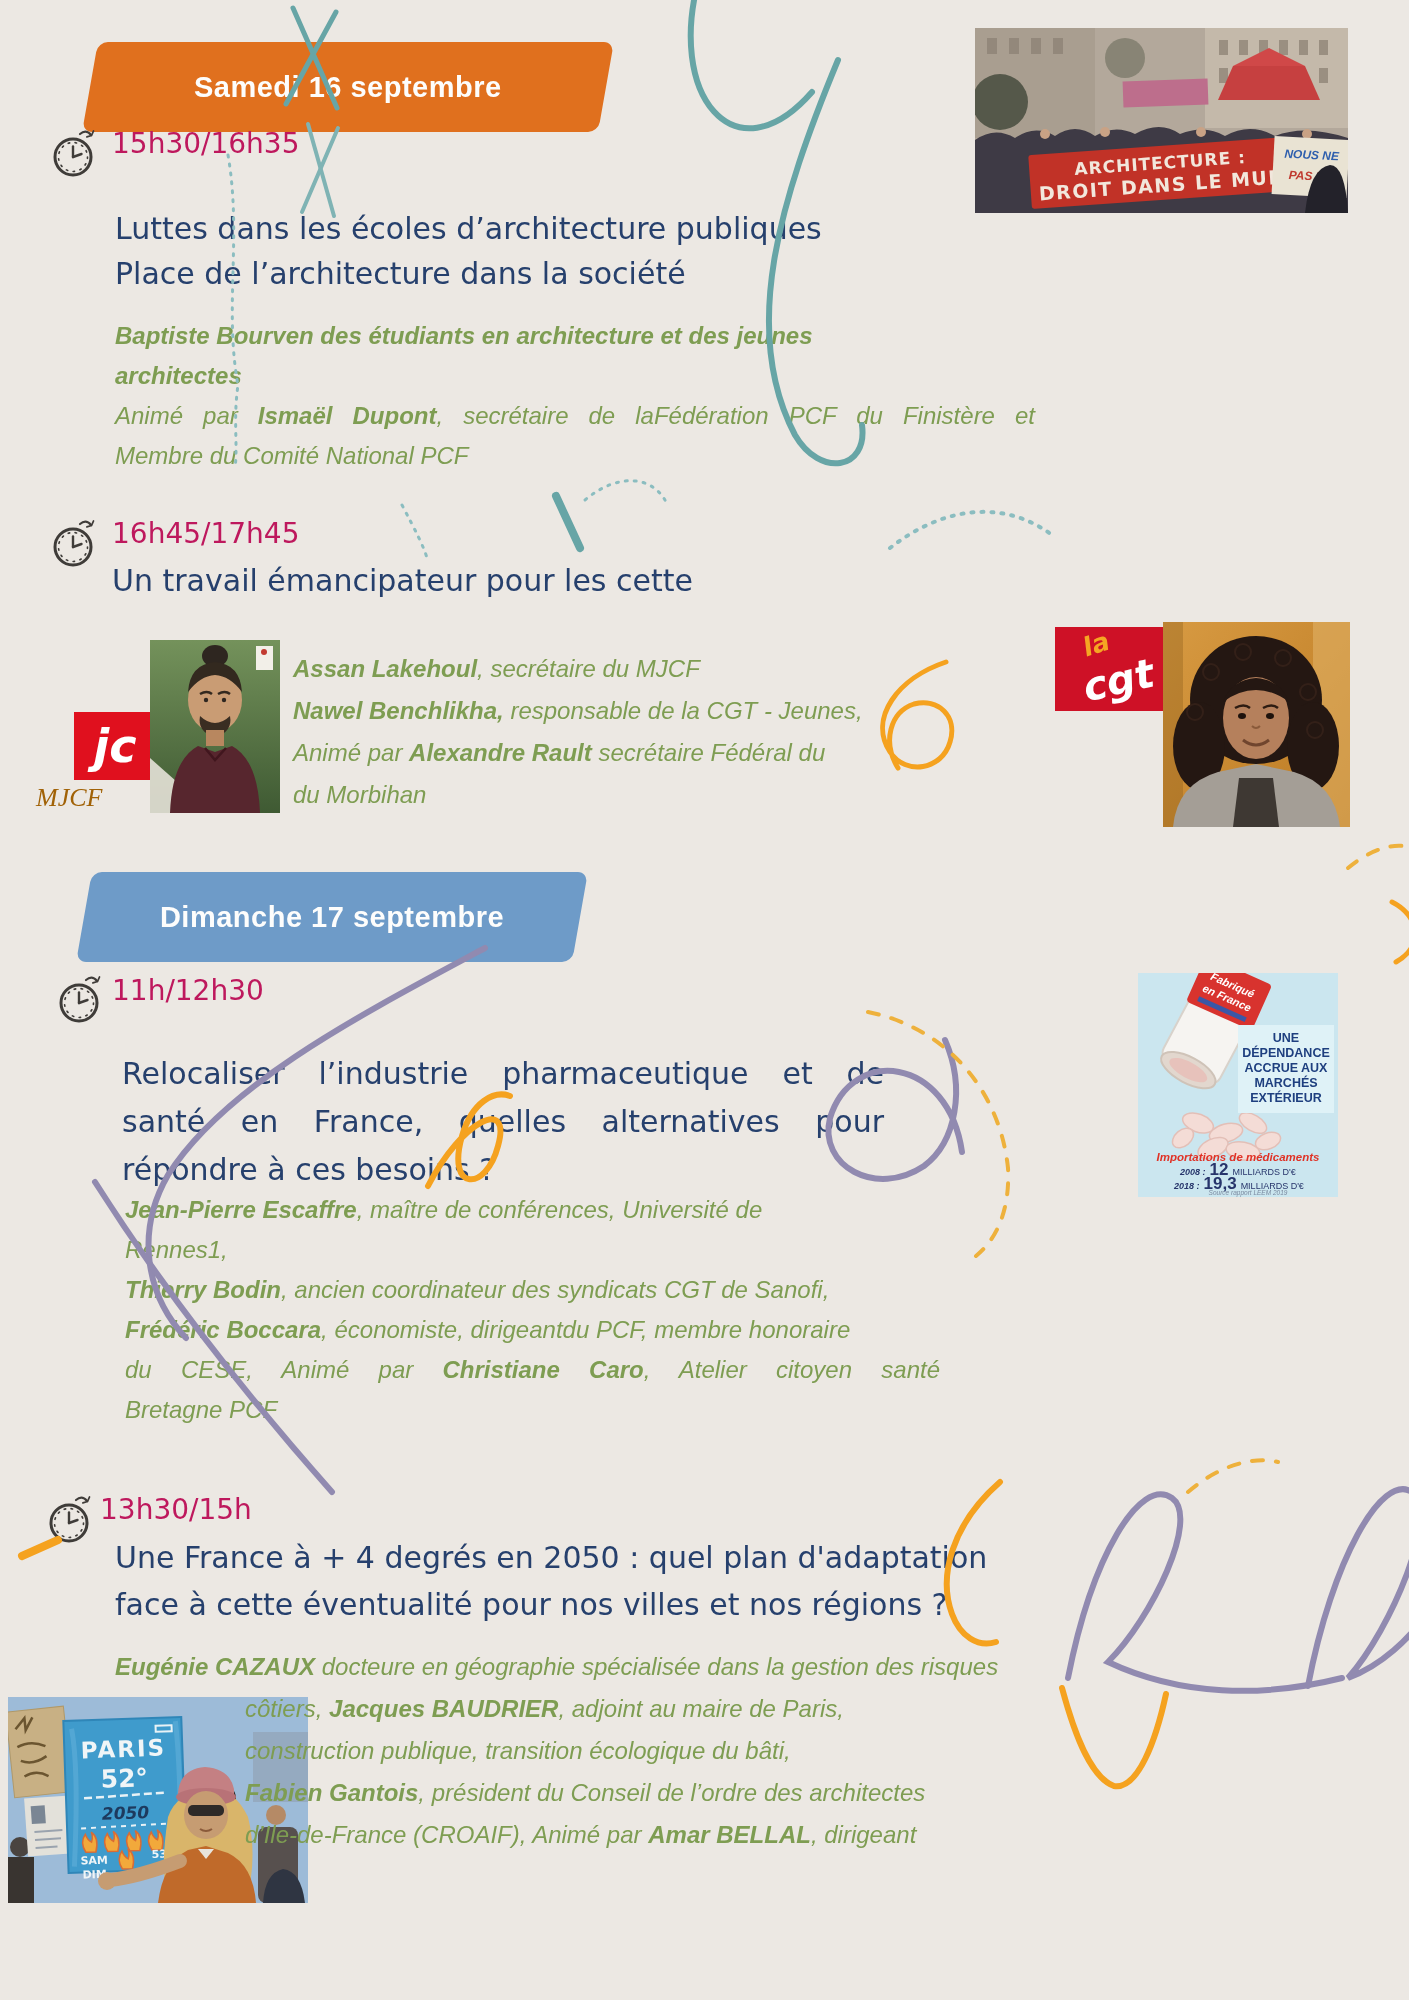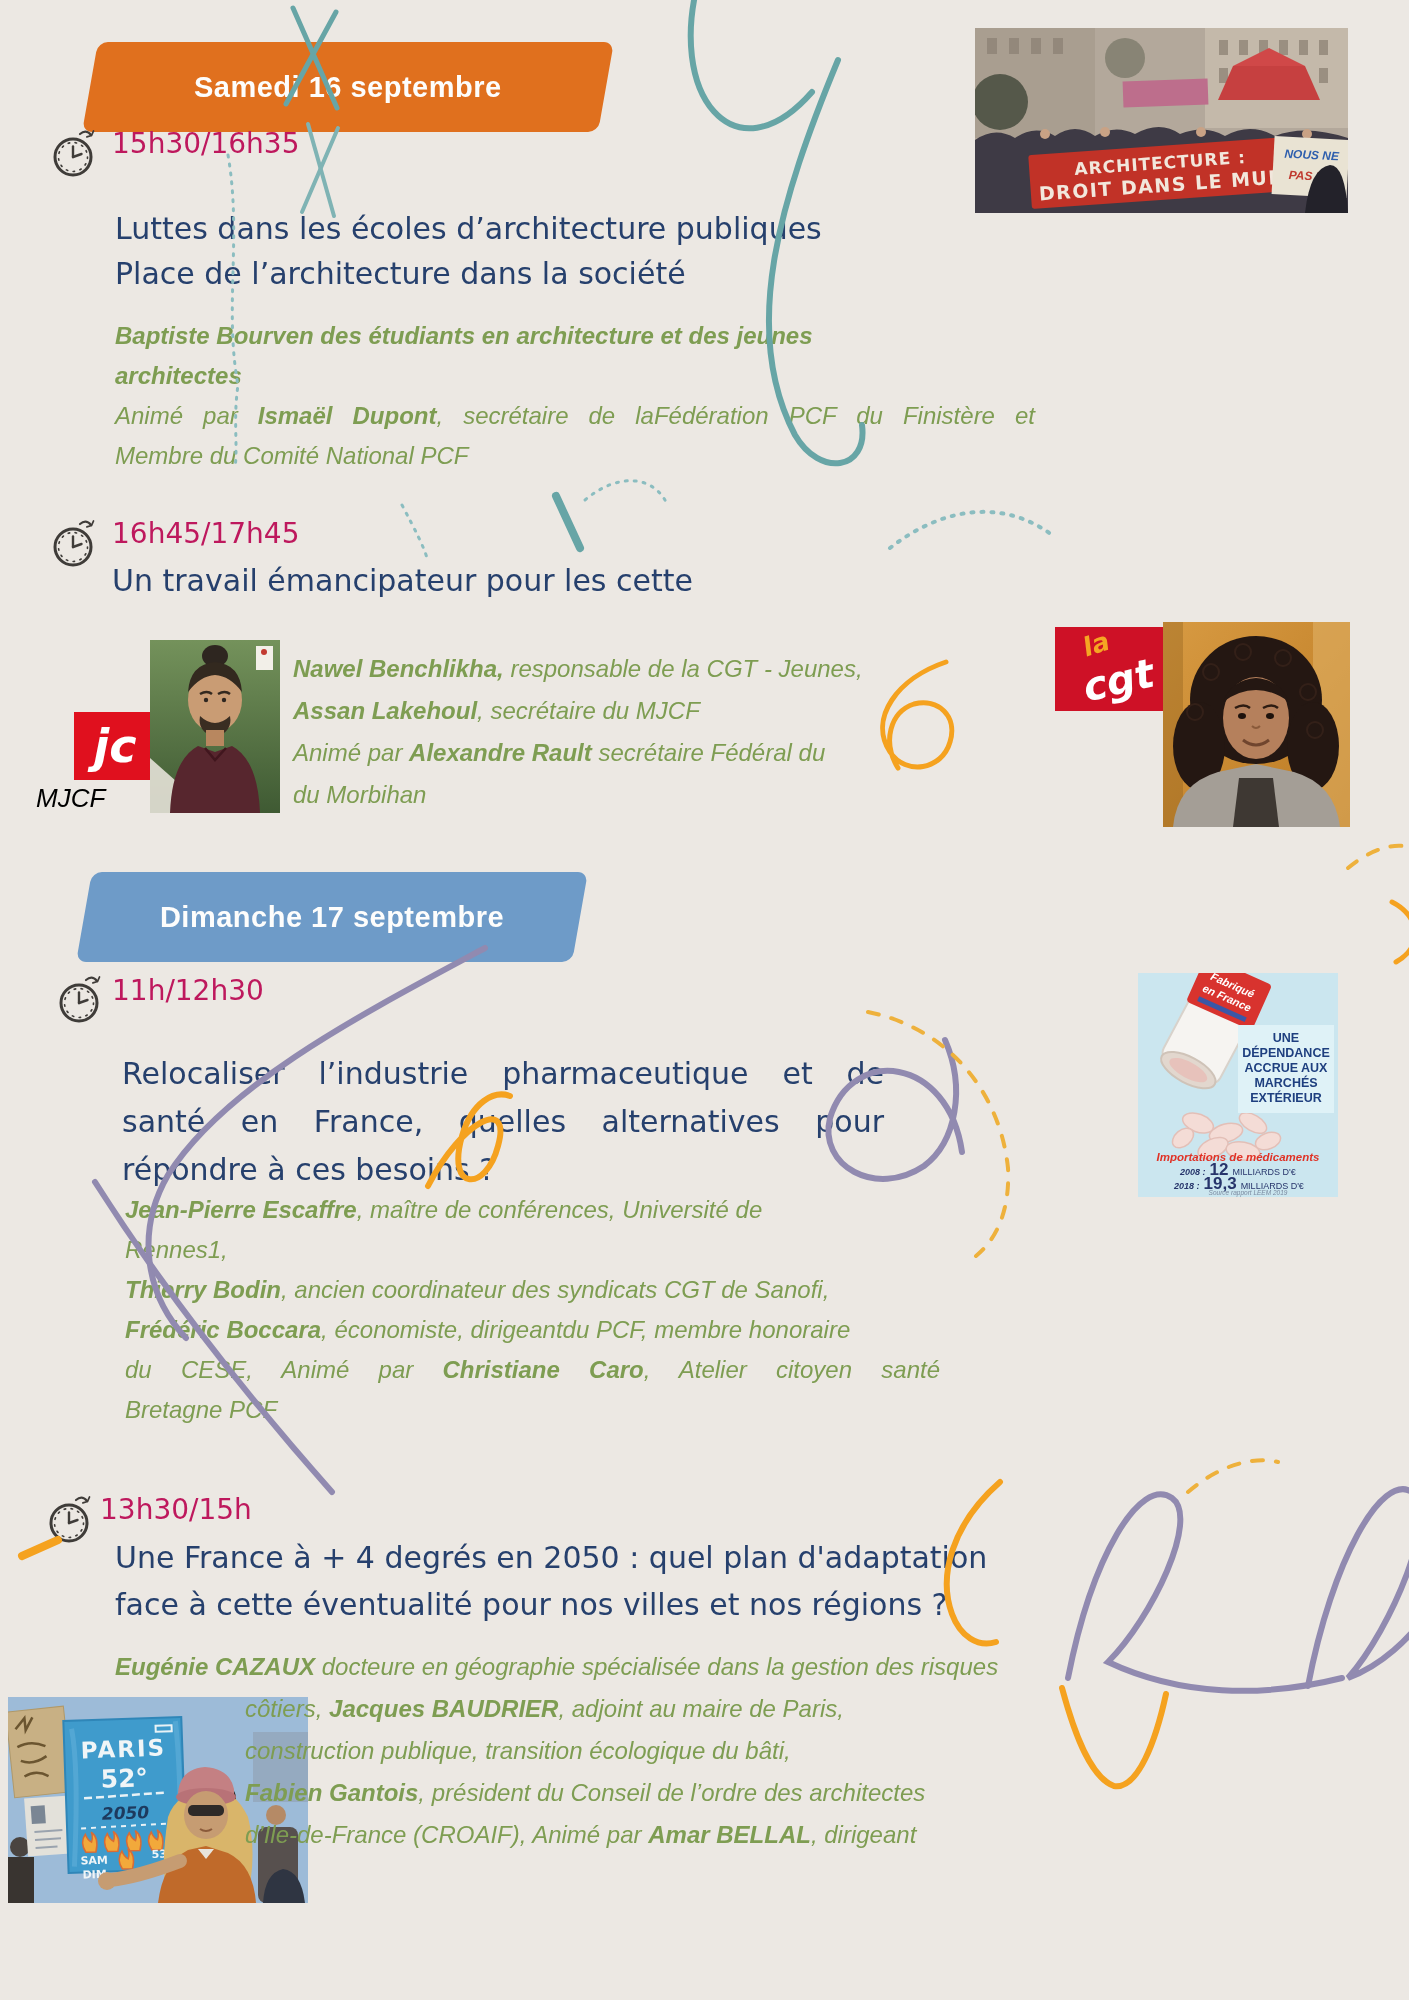--- a/index.html
+++ b/index.html
@@ -22,22 +22,22 @@
           font-family:"DejaVu Sans",sans-serif;z-index:10;}
   
   .green{position:absolute;color:#7E9D52;font-size:24px;line-height:40px;font-style:italic;
          font-family:"Liberation Sans",sans-serif;z-index:12;}
   .b{font-weight:bold;}
   .rl{display:block;}
   .jline{text-align:justify;text-align-last:justify;}
   .ind{margin-left:130px;}
   .out{margin-left:-7px;}
   .lh42 .rl{line-height:42px;}
-  .mjcf{position:absolute;color:#000000;font-size:26px;font-style:italic;z-index:10;
-        font-family:Liberation Sans, sans-serif;}
+  .mjcf{position:absolute;color:#a16207;font-size:26px;font-style:italic;z-index:10;
+        font-family:Liberation Serif, serif;}
   
   .pb-t1,.pb-t2{fill:#F2E7DC;font-family:"DejaVu Sans",sans-serif;font-weight:bold;text-anchor:middle;}
   .pb-t1{font-size:17px;letter-spacing:1px;}
   .pb-t2{font-size:19px;letter-spacing:1.5px;}
   .wb-t1{fill:#2F5FAD;font-size:12px;font-weight:bold;font-style:italic;text-anchor:middle;
          font-family:"Liberation Sans",sans-serif;}
   .wb-t2{fill:#C03A30;font-size:12px;font-weight:bold;font-style:italic;text-anchor:middle;
          font-family:"Liberation Sans",sans-serif;}
   .jc-t{fill:#fff;font-size:46px;font-weight:bold;font-style:italic;text-anchor:middle;
         font-family:"DejaVu Sans",sans-serif;}
@@ -204,22 +204,22 @@
     <path d="M50,54 q7,-4 12,0 M68,54 q7,-4 12,0" stroke="#33291F" stroke-width="2.5" fill="none"></path>
     <circle cx="56" cy="60" r="2.2" fill="#2E2620"></circle>
       <circle cx="74" cy="60" r="2.2" fill="#2E2620"></circle>
     <path d="M50,76 Q65,90 80,76 Q83,92 65,97 Q47,92 50,76 Z" fill="#3A2E22"></path>
     <rect x="56" y="90" width="18" height="16" fill="#B8875F"></rect>
     <path d="M20,173 Q22,120 48,106 L65,112 L82,106 Q108,120 110,173 Z" fill="#57262E"></path>
     <path d="M55,108 L65,120 L76,108" stroke="#41161E" stroke-width="2.5" fill="none"></path>
   </svg>
 
   <div class="green lh42" style="left:293px;top:648px;width:830px">
+      <div class="rl"><span class="b">Assan Lakehoul</span><span>, secrétaire du MJCF</span></div>
       <div class="rl"><span class="b">Nawel Benchlikha,</span><span> responsable de la CGT - Jeunes,</span></div>
-      <div class="rl"><span class="b">Assan Lakehoul</span><span>, secrétaire du MJCF</span></div>
       <div class="rl"><span>Animé par </span><span class="b">Alexandre Rault</span><span> secrétaire Fédéral du</span></div>
       <div class="rl"><span>du Morbihan</span></div>
     </div>
 
   <svg class="photo" style="left:1055px;top:627px" width="122" height="84" viewBox="0 0 122 84">
     <rect width="122" height="84" fill="#CE1126"></rect>
     <text x="30" y="30" class="cgt-la" transform="rotate(-18 30 26)">la</text>
     <text x="28" y="68" class="cgt-t" transform="rotate(-13 60 55)">cgt</text>
   </svg>
 

